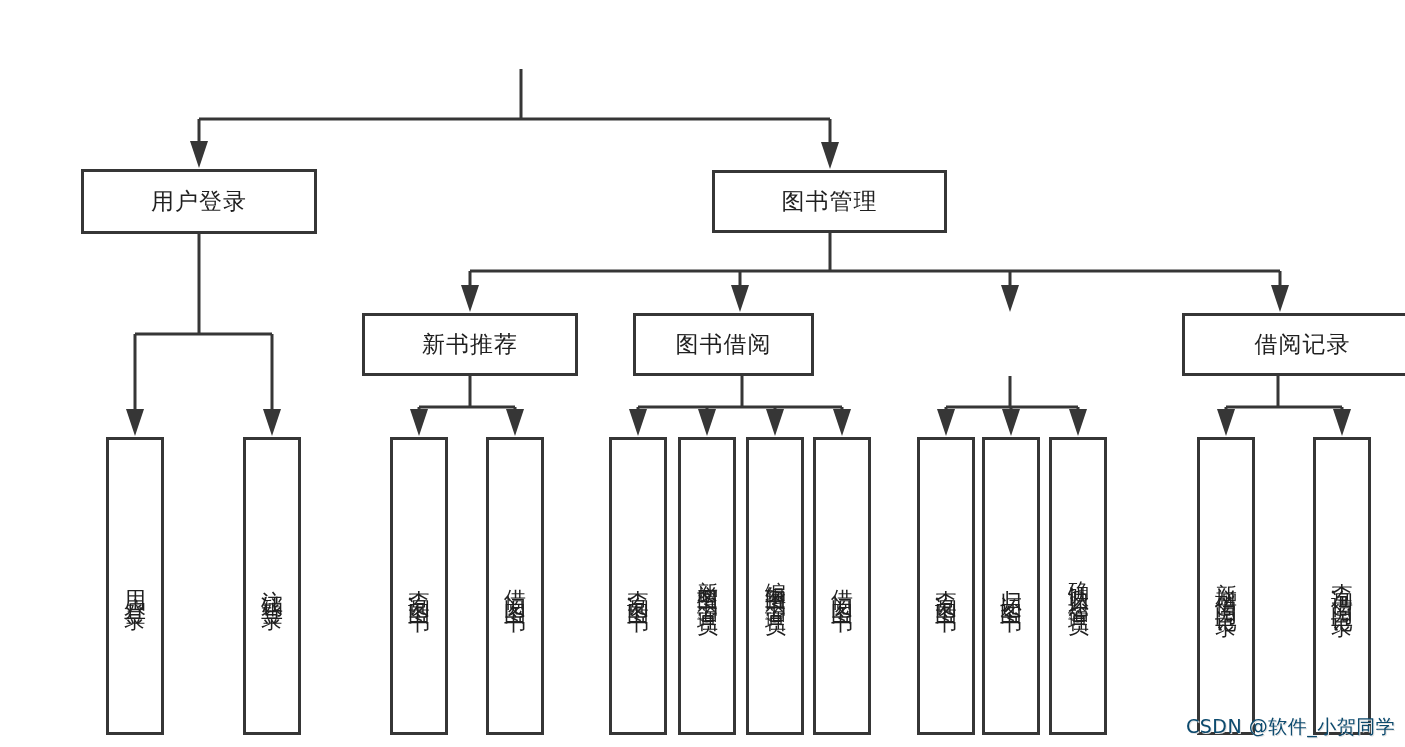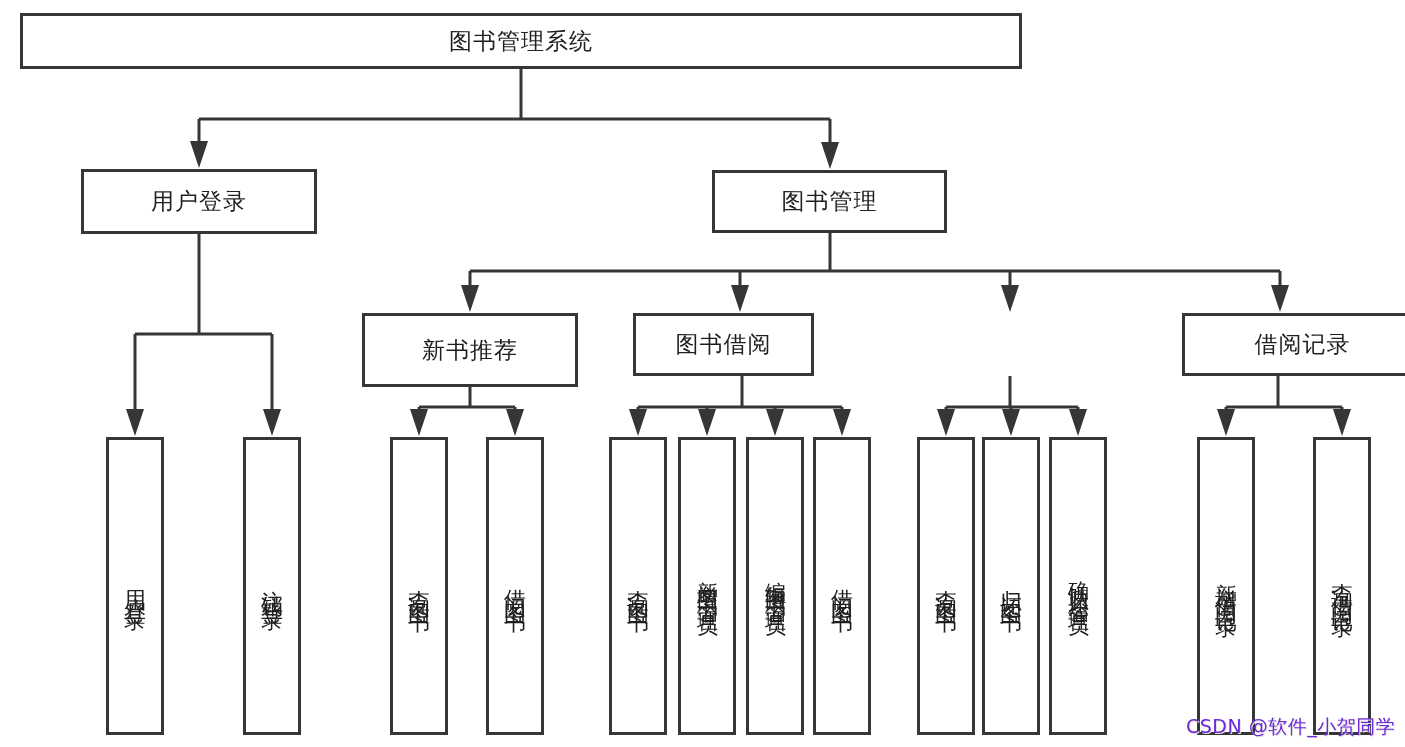--- a/index.html
+++ b/index.html
@@ -42,21 +42,21 @@
     font-size: 22px;
     writing-mode: vertical-rl;
     text-orientation: mixed;
     letter-spacing: 7px;
     line-height: 1;
   }
   .vbox.long { letter-spacing: 5px; font-size: 21px; }
   #root-box   { left: 20px;   top: 13px;  width: 1002px; height: 56px; }
   #user-login { left: 81px;   top: 169px; width: 236px;  height: 65px; }
   #book-mgmt  { left: 712px;  top: 170px; width: 235px;  height: 63px; }
-  #new-book   { left: 362px;  top: 313px; width: 216px;  height: 74px; }
+  #new-book   { left: 362px;  top: 313px; width: 216px;  height: 63px; }
   #book-borrow{ left: 633px;  top: 313px; width: 181px;  height: 63px; }
   #cur-borrow { left: 902px;  top: 313px; width: 215px;  height: 63px; }
   #borrow-rec { left: 1170px; top: 313px; width: 241px;  height: 63px; margin-left: 12px; }
   #leaf-1  { left: 106px;  }
   #leaf-2  { left: 243px;  }
   #leaf-3  { left: 390px;  }
   #leaf-4  { left: 486px;  }
   #leaf-5  { left: 609px;  }
   #leaf-6  { left: 678px;  }
   #leaf-7  { left: 746px;  }
@@ -64,21 +64,21 @@
   #leaf-9  { left: 917px;  }
   #leaf-10 { left: 982px;  }
   #leaf-11 { left: 1049px; }
   #leaf-12 { left: 1197px; }
   #leaf-13 { left: 1313px; }
   .watermark {
     position: absolute;
     left: 1186px;
     top: 714px;
     font-size: 19px;
-    color: #6d28d9;
+    color: #0c4a6e;
     text-shadow: 1px 1px 0 #e2e2e2;
     white-space: nowrap;
     letter-spacing: 0.5px;
   }
 </style>
 </head>
 <body>
 
 <div class="canvas">
 
@@ -115,21 +115,20 @@
       <polygon points="766,409 784,409 775,436"></polygon>
       <polygon points="833,409 851,409 842,436"></polygon>
       <polygon points="937,409 955,409 946,436"></polygon>
       <polygon points="1002,409 1020,409 1011,436"></polygon>
       <polygon points="1069,409 1087,409 1078,436"></polygon>
       <polygon points="1217,409 1235,409 1226,436"></polygon>
       <polygon points="1333,409 1351,409 1342,436"></polygon>
     </g>
   </svg>
 
-  <div class="hbox" id="root-box">图书管理系统</div>
 
   <div class="hbox" id="user-login">用户登录</div>
   <div class="hbox" id="book-mgmt">图书管理</div>
 
   <div class="hbox" id="new-book">新书推荐</div>
   <div class="hbox" id="book-borrow">图书借阅</div>
   <div class="hbox" id="borrow-rec">借阅记录</div>
 
   <div class="vbox" id="leaf-1">用户登录</div>
   <div class="vbox" id="leaf-2">注销登录</div>

